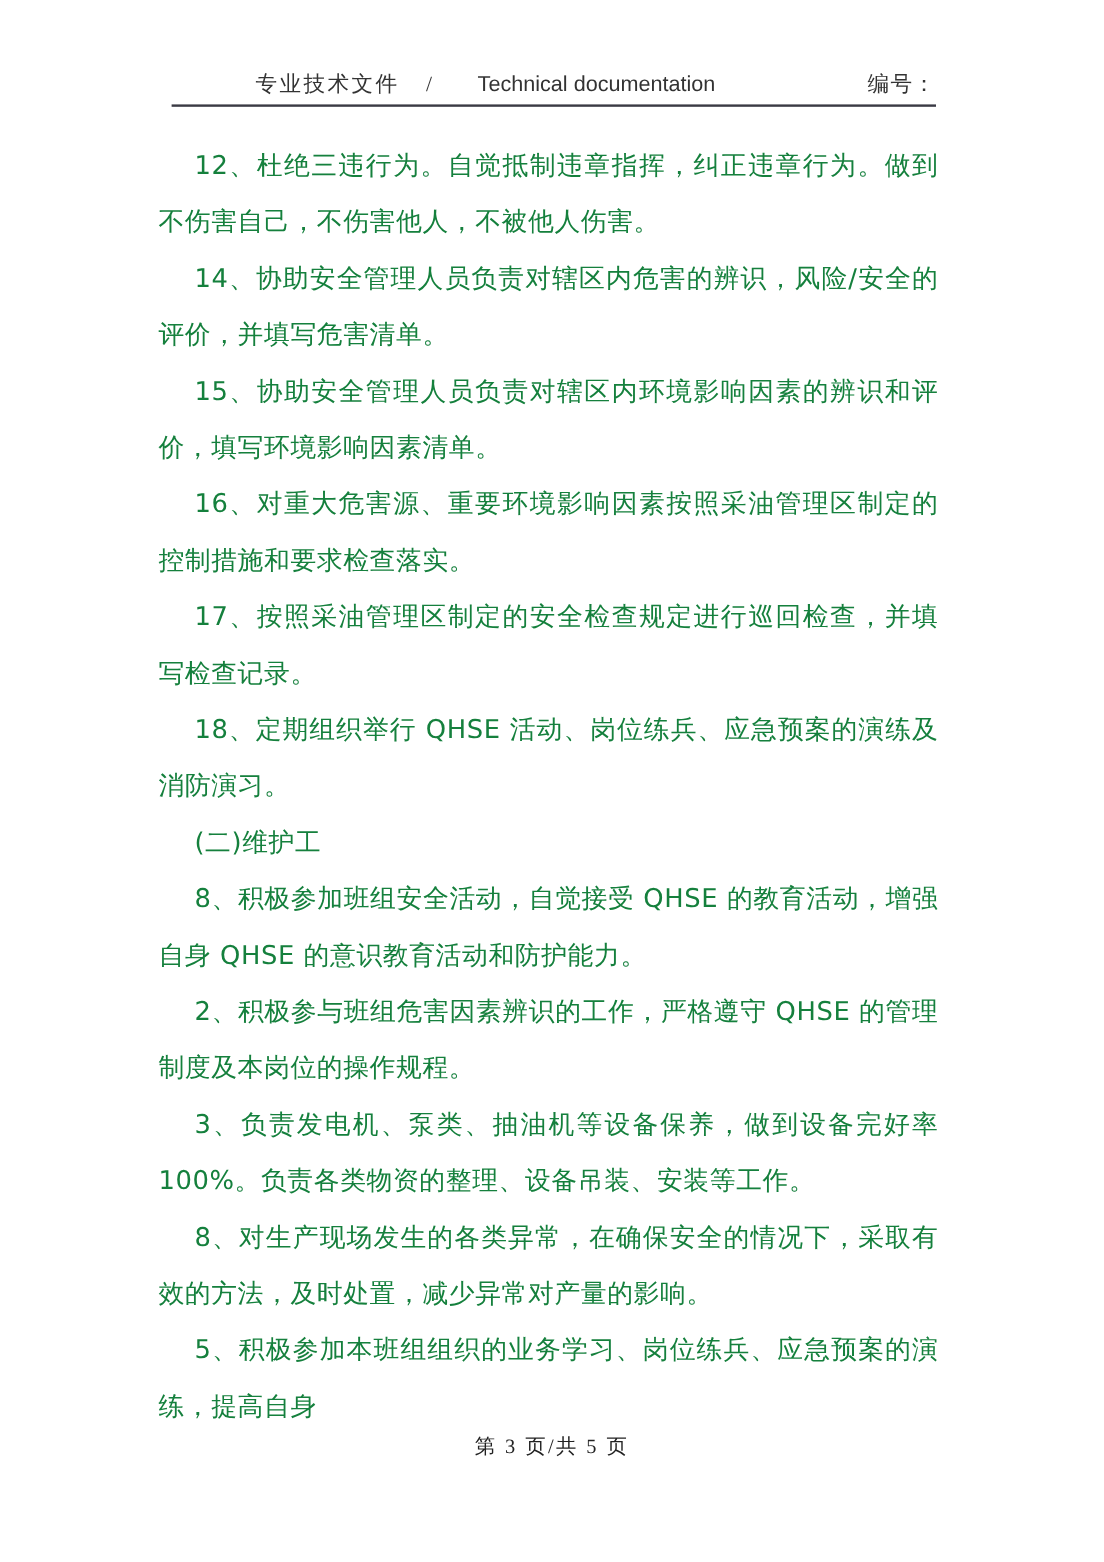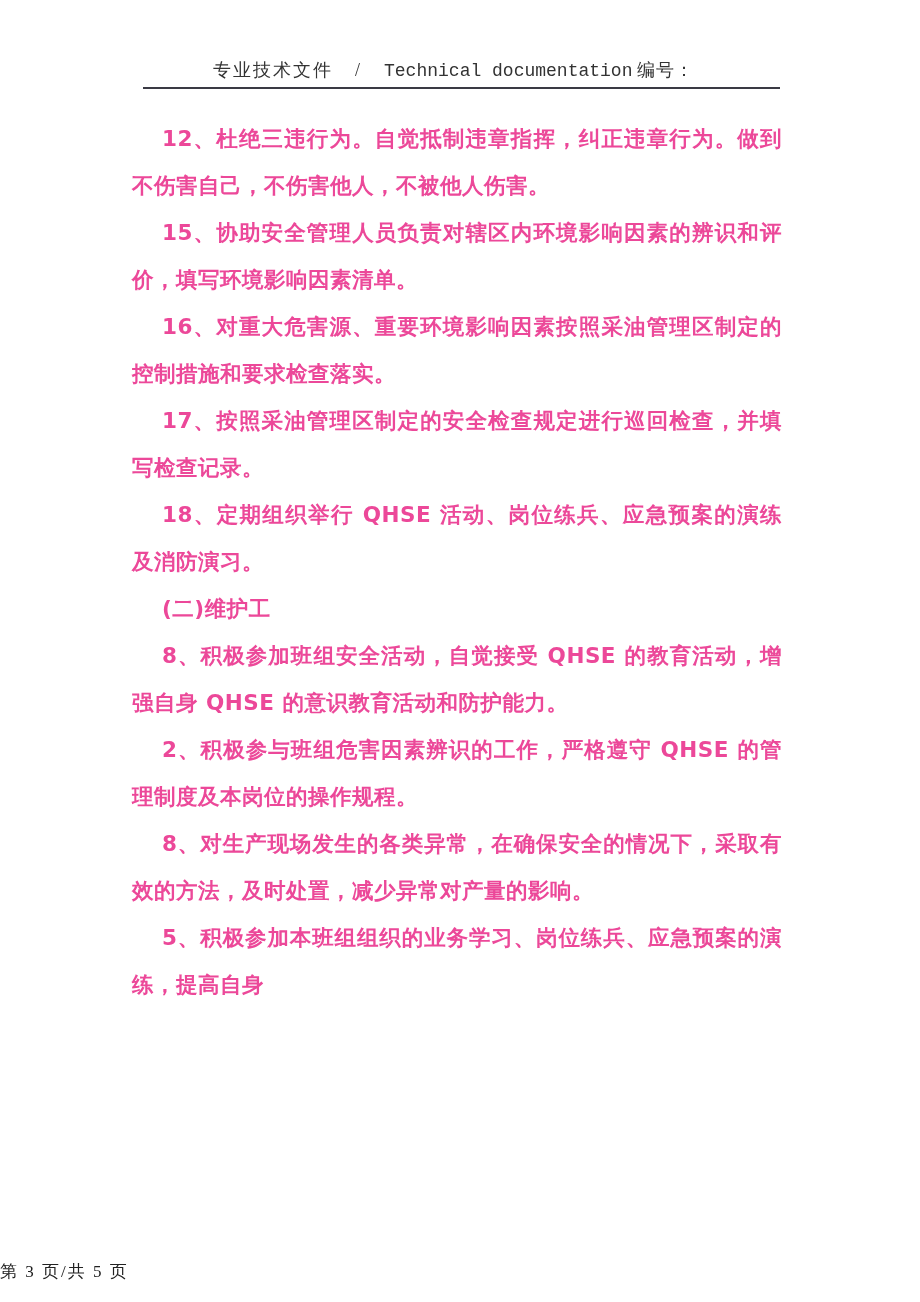--- a/index.html
+++ b/index.html
@@ -33,79 +33,81 @@
   .header .h-cn {
     margin-left: 70px;
     letter-spacing: 2px;
     font-family: "Liberation Serif", "DejaVu Serif", serif;
   }
   .header .h-sep {
     margin-left: 22px;
     font-family: "Liberation Serif", serif;
   }
   .header .h-en {
-    margin-left: 24px;
-    font-family: Liberation Mono, monospace;
+    margin-left: 38px;
+    font-family: Liberation Sans, sans-serif;
   }
   .header .h-num {
     margin-left: auto;
-    margin-right: 86px;
     letter-spacing: 1px;
     font-family: "Liberation Serif", "DejaVu Serif", serif;
   }
   
   .body-text {
     position: absolute;
     left: 132px;
     top: 115px;
     width: 650px;
     font-size: 21.5px;
     line-height: 47px;
-    font-weight: bold;
-    color: #ec4899;
+    font-weight: normal;
+    color: #15803d;
     text-align: justify;
     letter-spacing: 0.5px;
   }
   .body-text p {
     margin: 0;
     text-indent: 30px;
   }
   
   .footer {
     position: absolute;
     left: 0;
-    top: 1260px;
+    top: 1194px;
     width: 920px;
+    text-align: center;
     font-size: 17px;
     color: #222222;
     letter-spacing: 2px;
     font-family: "Liberation Serif", "DejaVu Serif", serif;
   }
 </style>
 </head>
 <body>
 
 <div class="page">
 
   <div class="header">
     <span class="h-cn">专业技术文件</span>
     <span class="h-sep">/</span>
     <span class="h-en">Technical documentation</span>
     <span class="h-num">编号：</span>
   </div>
 
   <div class="body-text">
     <p>12、杜绝三违行为。自觉抵制违章指挥，纠正违章行为。做到不伤害自己，不伤害他人，不被他人伤害。</p>
+    <p>14、协助安全管理人员负责对辖区内危害的辨识，风险/安全的评价，并填写危害清单。</p>
     <p>15、协助安全管理人员负责对辖区内环境影响因素的辨识和评价，填写环境影响因素清单。</p>
     <p>16、对重大危害源、重要环境影响因素按照采油管理区制定的控制措施和要求检查落实。</p>
     <p>17、按照采油管理区制定的安全检查规定进行巡回检查，并填写检查记录。</p>
     <p>18、定期组织举行 QHSE 活动、岗位练兵、应急预案的演练及消防演习。</p>
     <p>(二)维护工</p>
     <p>8、积极参加班组安全活动，自觉接受 QHSE 的教育活动，增强自身 QHSE 的意识教育活动和防护能力。</p>
     <p>2、积极参与班组危害因素辨识的工作，严格遵守 QHSE 的管理制度及本岗位的操作规程。</p>
+    <p>3、负责发电机、泵类、抽油机等设备保养，做到设备完好率 100%。负责各类物资的整理、设备吊装、安装等工作。</p>
     <p>8、对生产现场发生的各类异常，在确保安全的情况下，采取有效的方法，及时处置，减少异常对产量的影响。</p>
     <p>5、积极参加本班组组织的业务学习、岗位练兵、应急预案的演练，提高自身</p>
   </div>
 
   <div class="footer">
     <span>第 3 页/共 5 页</span>
   </div>
 
 </div>
 

